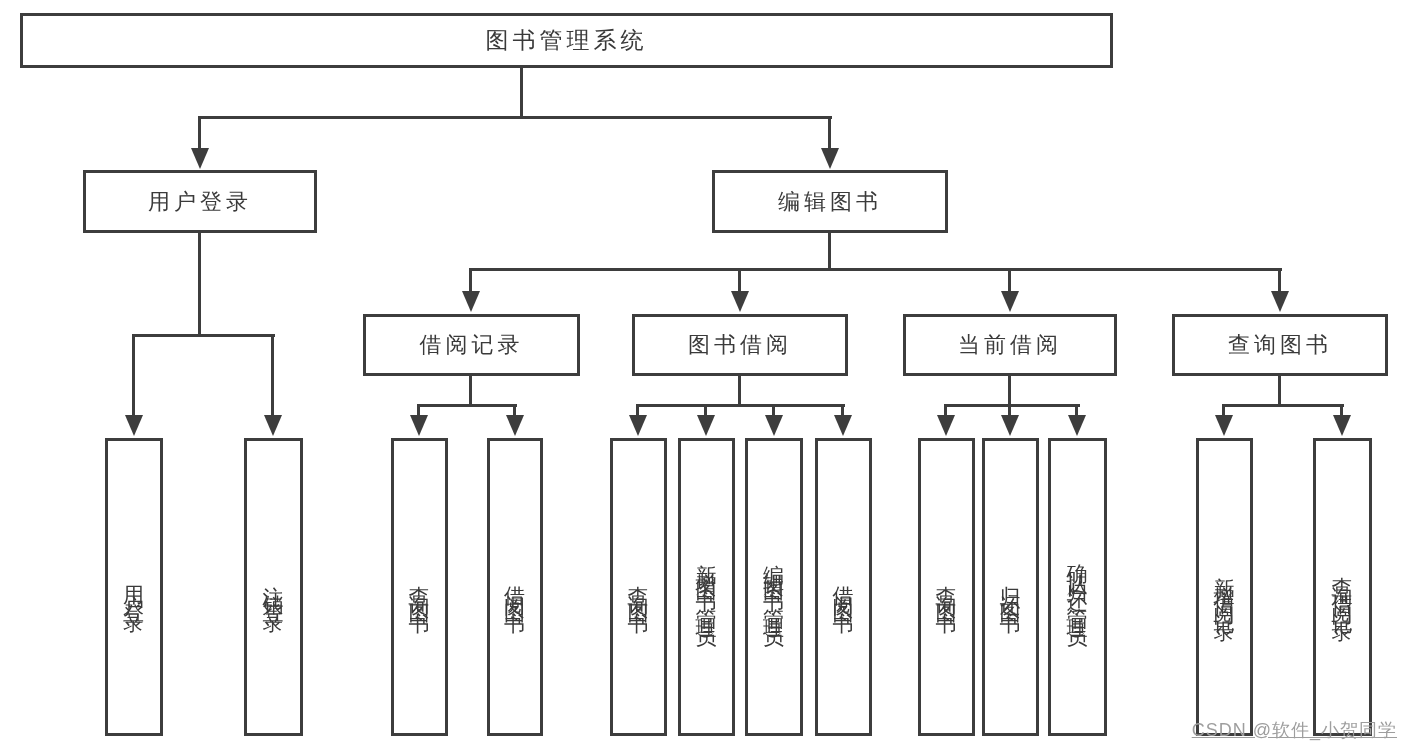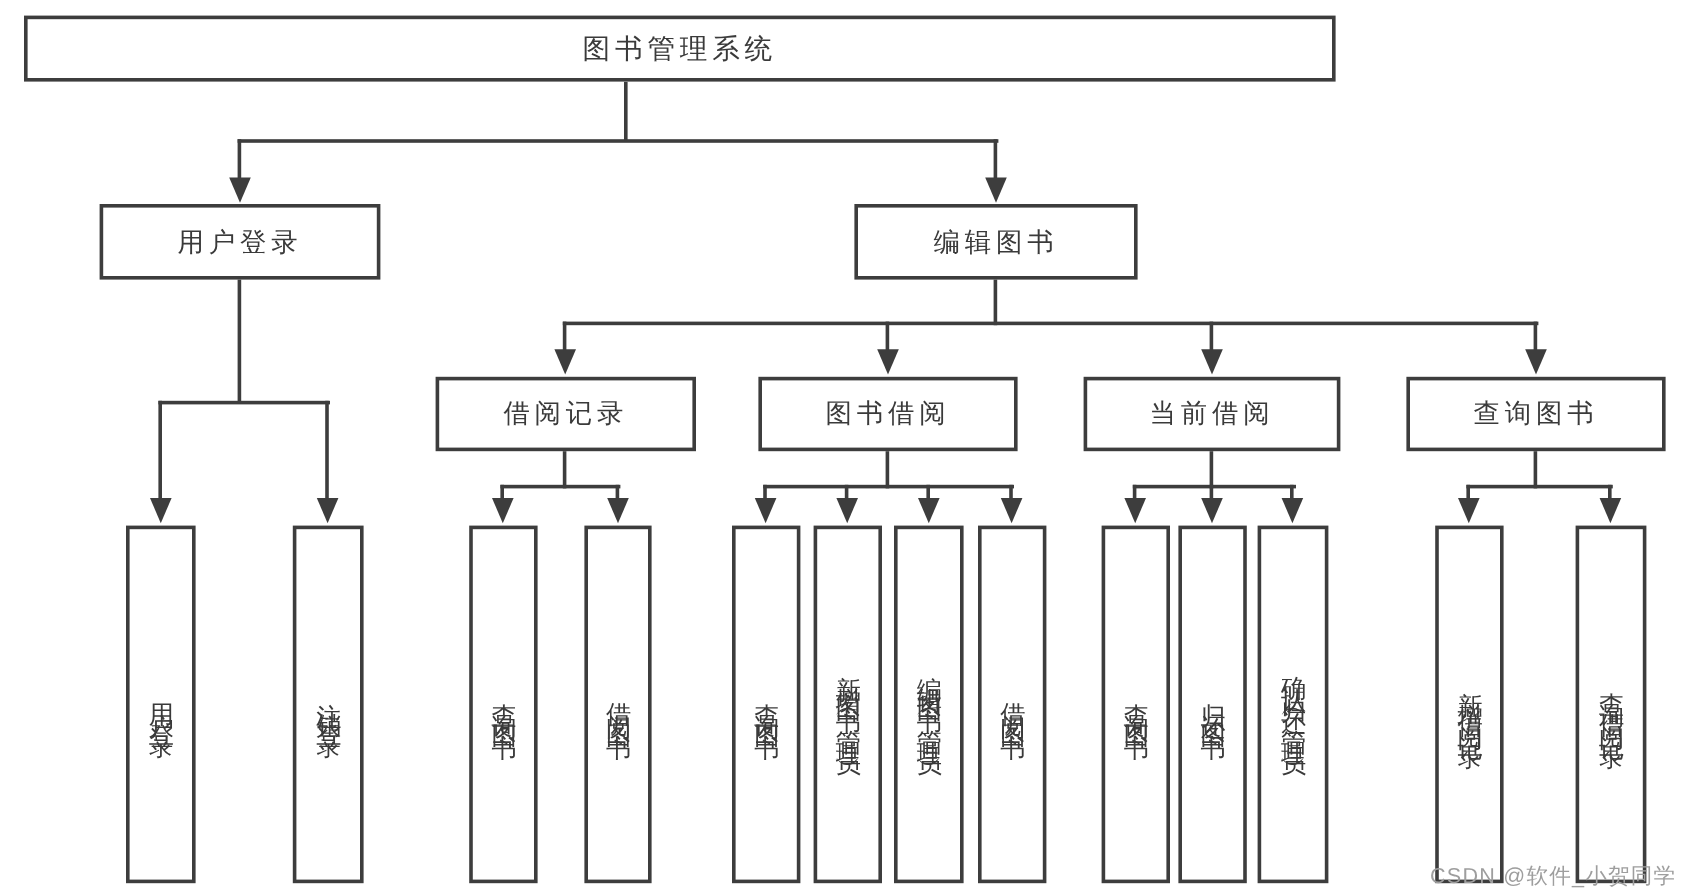--- a/index.html
+++ b/index.html
@@ -31,20 +31,21 @@
   .hline{position:absolute; height:3px; background:var(--line);}
   .arrow{
     position:absolute; width:0; height:0;
     border-left:9px solid transparent; border-right:9px solid transparent;
     border-top:21px solid var(--line);
   }
   .watermark{
     position:absolute; right:8px; bottom:5px;
     font-size:18px; letter-spacing:1px; color:var(--wm); z-index:5;
     white-space:nowrap;
+    text-decoration:underline;
   }
 </style>
 </head>
 <body>
 
 <div class="canvas">
 
   <div class="vline" style="left:520px;top:68px;height:50px"></div>
   <div class="hline" style="left:198px;top:116px;width:634px"></div>
   <div class="vline" style="left:198px;top:116px;height:36px"></div>

